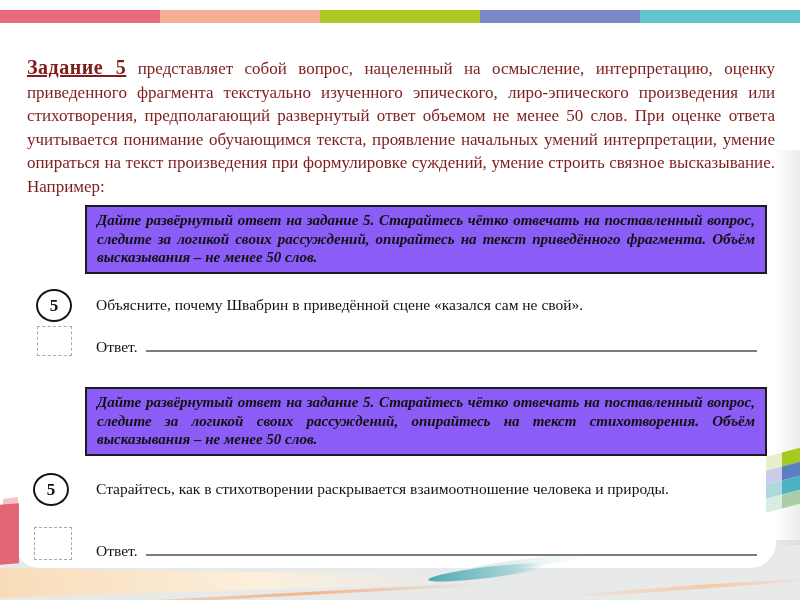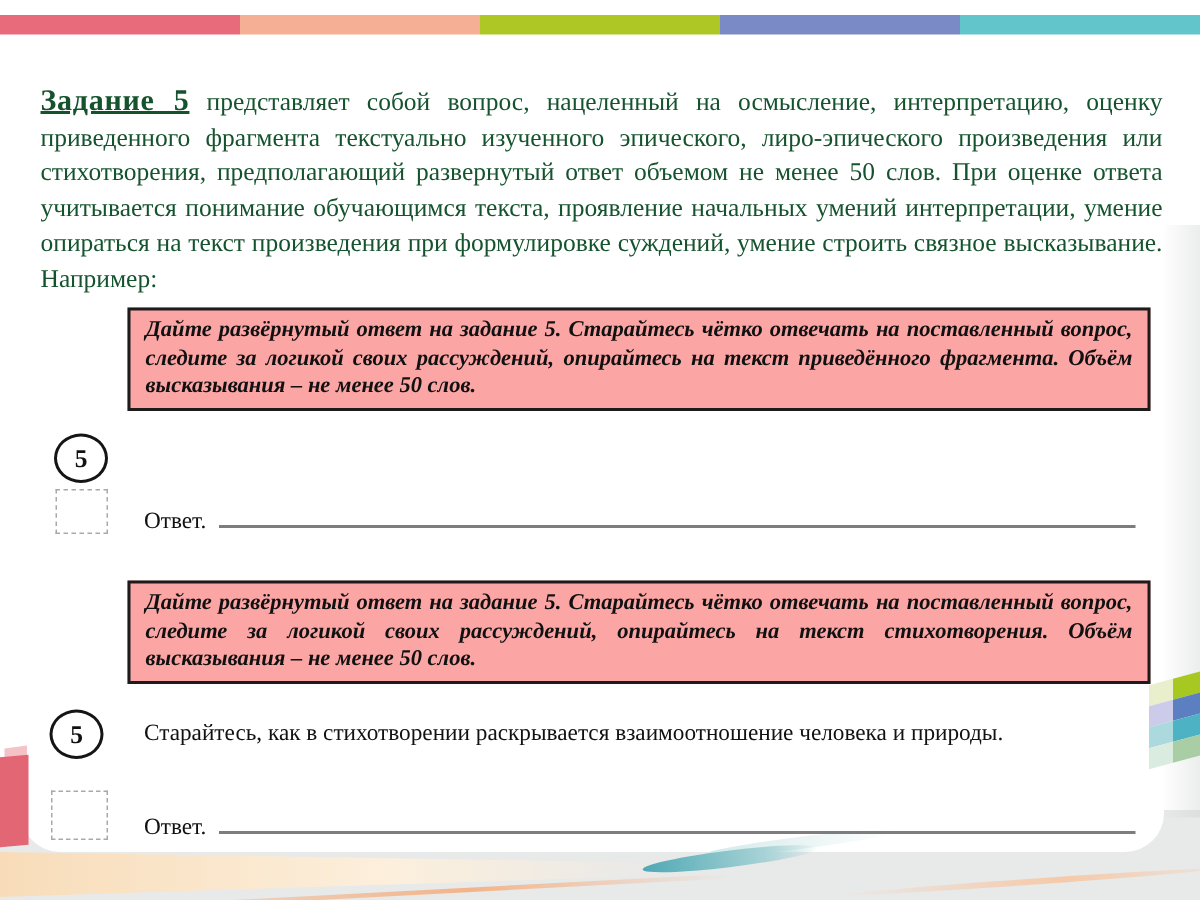--- a/index.html
+++ b/index.html
@@ -35,26 +35,26 @@
   .top-bar{position:absolute;left:0;top:10px;width:800px;height:13px;display:flex;}
   .top-bar div{flex:1 1 20%;}
 
   .stripes{position:absolute;right:-2px;top:452px;width:36px;transform:skewY(-15deg);}
   .stripes .row{display:flex;height:14px;}
   .stripes .c1{width:16px;}
   .stripes .c2{width:20px;}
 
   
   .intro{position:absolute;left:27px;top:56px;width:748px;font-size:17px;line-height:23.5px;
-         text-align:justify;color:#14532d;}
+         text-align:justify;color:#7f1d1d;}
   .intro b.task-title{font-size:20px;text-decoration:underline;letter-spacing:.5px;}
 
   .instr-box{position:absolute;left:85px;width:682px;box-sizing:border-box;border:2px solid #1c1c1c;
      padding:4px 10px 5px 10px;font-weight:bold;font-style:italic;font-size:15px;line-height:18.6px;
-     text-align:justify;color:#111;background:#fca5a5;}
+     text-align:justify;color:#111;background:#8b5cf6;}
   .box1{top:205px;}
   .box2{top:387px;}
 
   .num-circle{position:absolute;width:32px;height:29px;border:2px solid #151515;border-radius:50%;
      display:flex;align-items:center;justify-content:center;font-weight:bold;font-size:17px;color:#111;
      background:#fff;}
   .q-text{position:absolute;left:96px;width:640px;font-size:15.5px;color:#111;}
   .dash-sq{position:absolute;border:1px dashed #a9a9a9;background:#fff;}
   .answer-row{position:absolute;left:96px;width:661px;display:flex;align-items:baseline;
      font-size:15.5px;color:#111;}
@@ -112,20 +112,21 @@
     </div>
   </div>
 
   <div class="intro"><b class="task-title">Задание 5</b><span> представляет собой вопрос, нацеленный на осмысление, интерпретацию, оценку приведенного фрагмента текстуально изученного эпического, лиро-эпического произведения или стихотворения, предполагающий развернутый ответ объемом не менее 50 слов. При оценке ответа учитывается понимание обучающимся текста, проявление начальных умений интерпретации, умение опираться на текст произведения при формулировке суждений, умение строить связное высказывание. Например:</span></div>
 
   <div class="instr-box box1">Дайте развёрнутый ответ на задание 5. Старайтесь чётко отвечать на поставленный вопрос, следите за логикой своих рассуждений, опирайтесь на текст приведённого фрагмента. Объём высказывания – не менее 50 слов.</div>
 
   <div class="num-circle c-q1">
     <span>5</span>
   </div>
+  <div class="q-text t-q1">Объясните, почему Швабрин в приведённой сцене «казался сам не свой».</div>
   <div class="dash-sq sq1"></div>
   <div class="answer-row a1">
     <span>Ответ.</span>
     <div class="blank"></div>
   </div>
 
   <div class="instr-box box2">Дайте развёрнутый ответ на задание 5. Старайтесь чётко отвечать на поставленный вопрос, следите за логикой своих рассуждений, опирайтесь на текст стихотворения. Объём высказывания – не менее 50 слов.</div>
 
   <div class="num-circle c-q2">
     <span>5</span>

